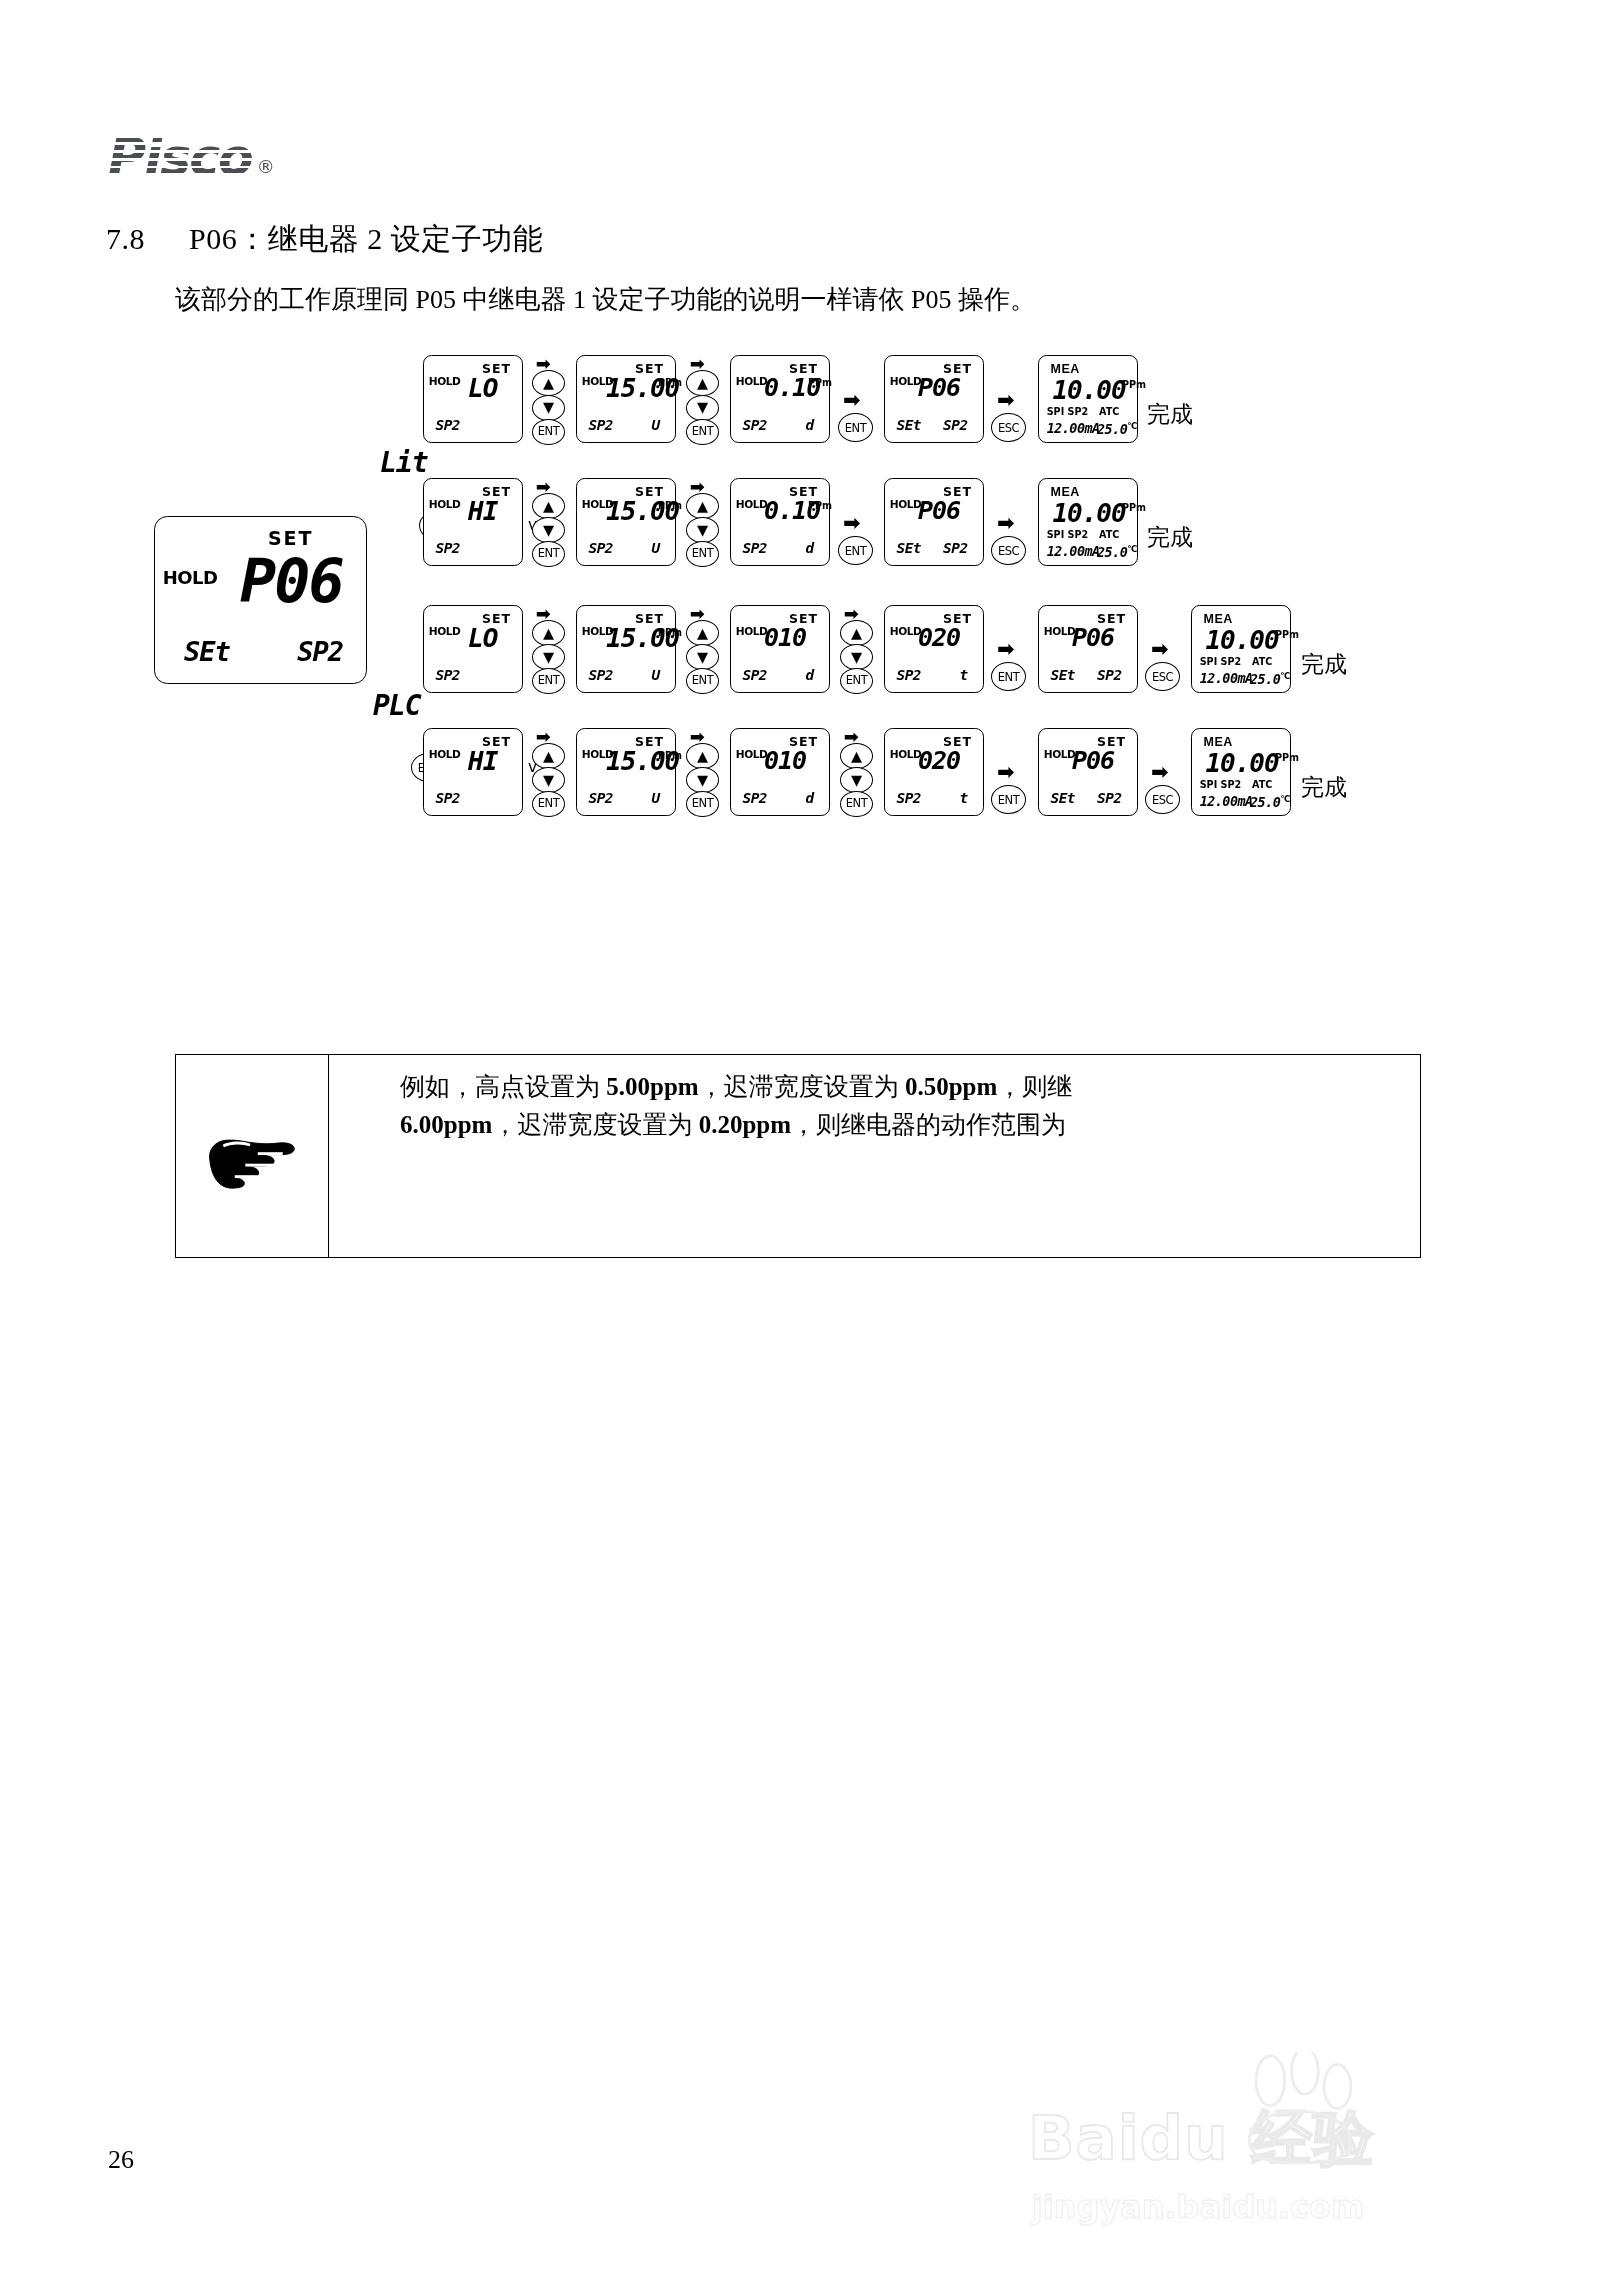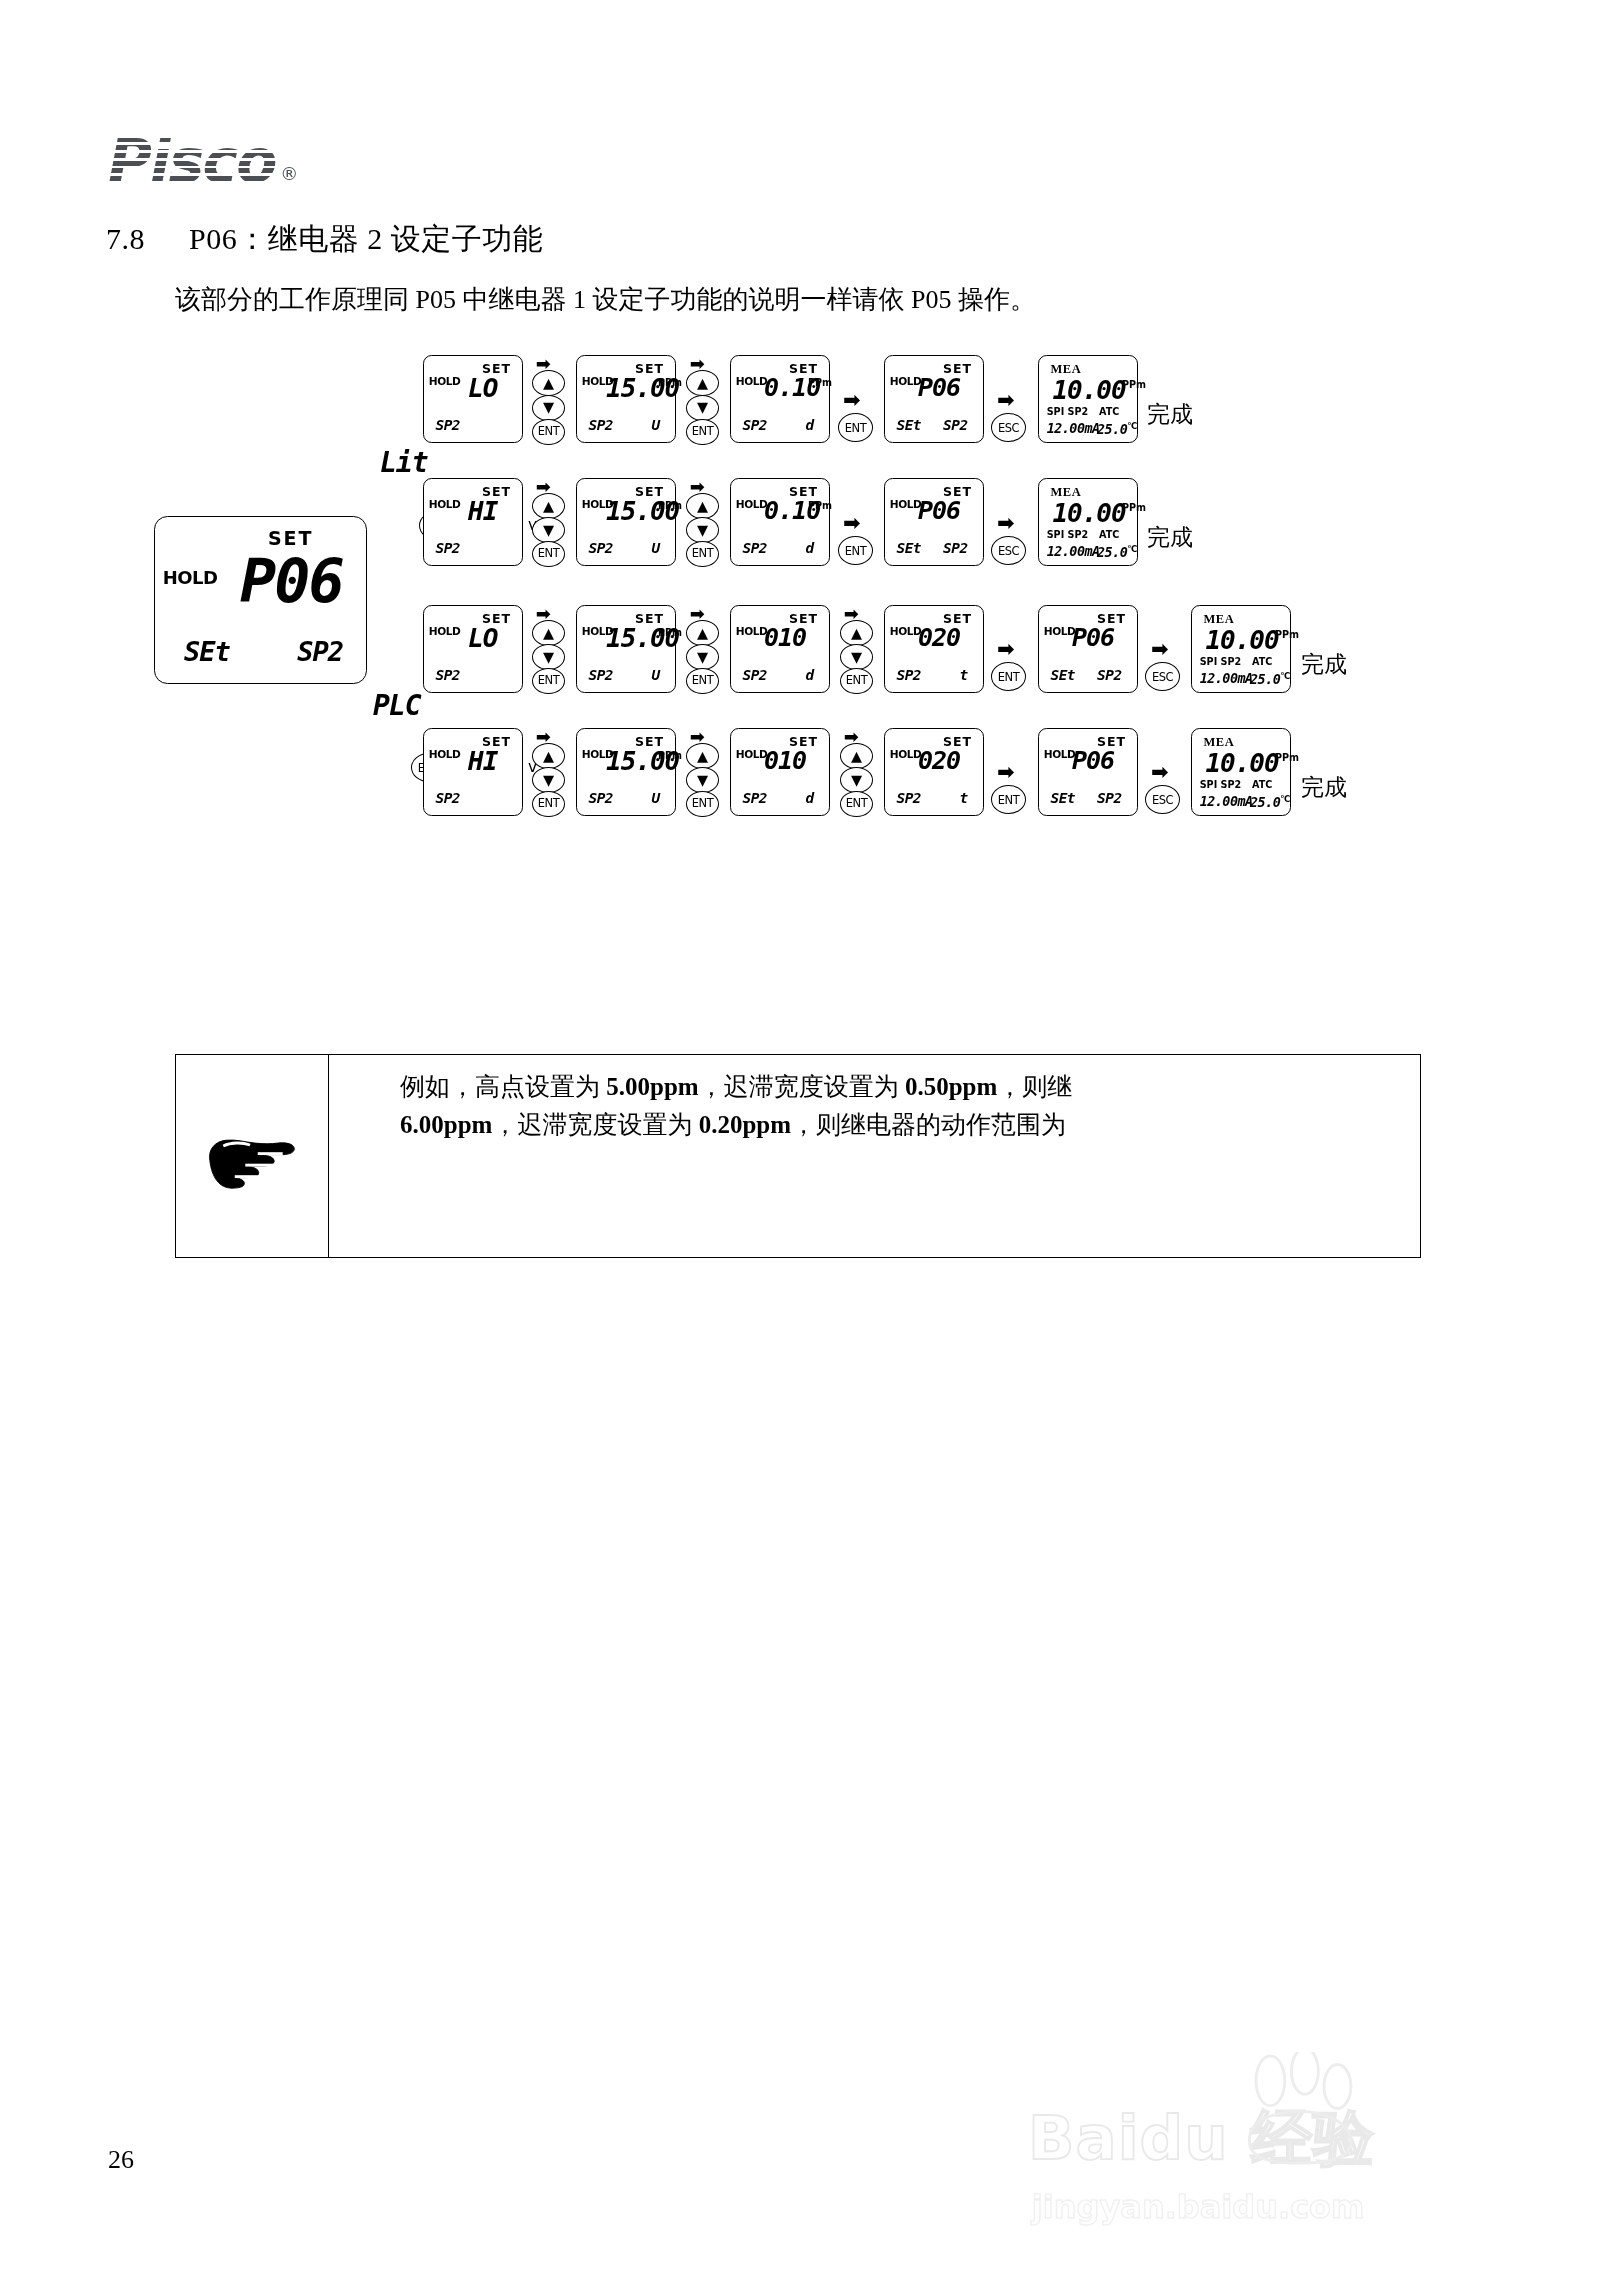--- a/index.html
+++ b/index.html
@@ -22,21 +22,21 @@
     left: 108px;
     top: 133px;
     display: flex;
     align-items: flex-end;
   }
   .logo-word {
     position: relative;
     font-family: "DejaVu Sans", sans-serif;
     font-style: italic;
     font-weight: bold;
-    font-size: 60px;
+    font-size: 52px;
     letter-spacing: -1.9px;
     color: #4b4f54;
     line-height: 0.95;
   }
   
   .logo-word::after {
     content: "";
     position: absolute;
     left: -3.8px; top: -5.8px; right: -3.8px; bottom: -3.8px;
     background: repeating-linear-gradient(
@@ -99,21 +99,21 @@
   }
   .lcd .setlbl {
     position: absolute;
     font-family: "DejaVu Sans", sans-serif;
     font-weight: bold;
     font-size: 12.5px;
     letter-spacing: 1px;
   }
   .lcd .mealbl {
     position: absolute;
-    font-family: Liberation Serif, serif;
+    font-family: Liberation Sans, sans-serif;
     font-weight: bold;
     font-size: 12.5px;
     letter-spacing: 0.5px;
   }
   .lcd .main {
     position: absolute;
     font-family: "DejaVu Sans Mono", monospace;
     font-weight: bold;
     font-style: italic;
     letter-spacing: -1px;

